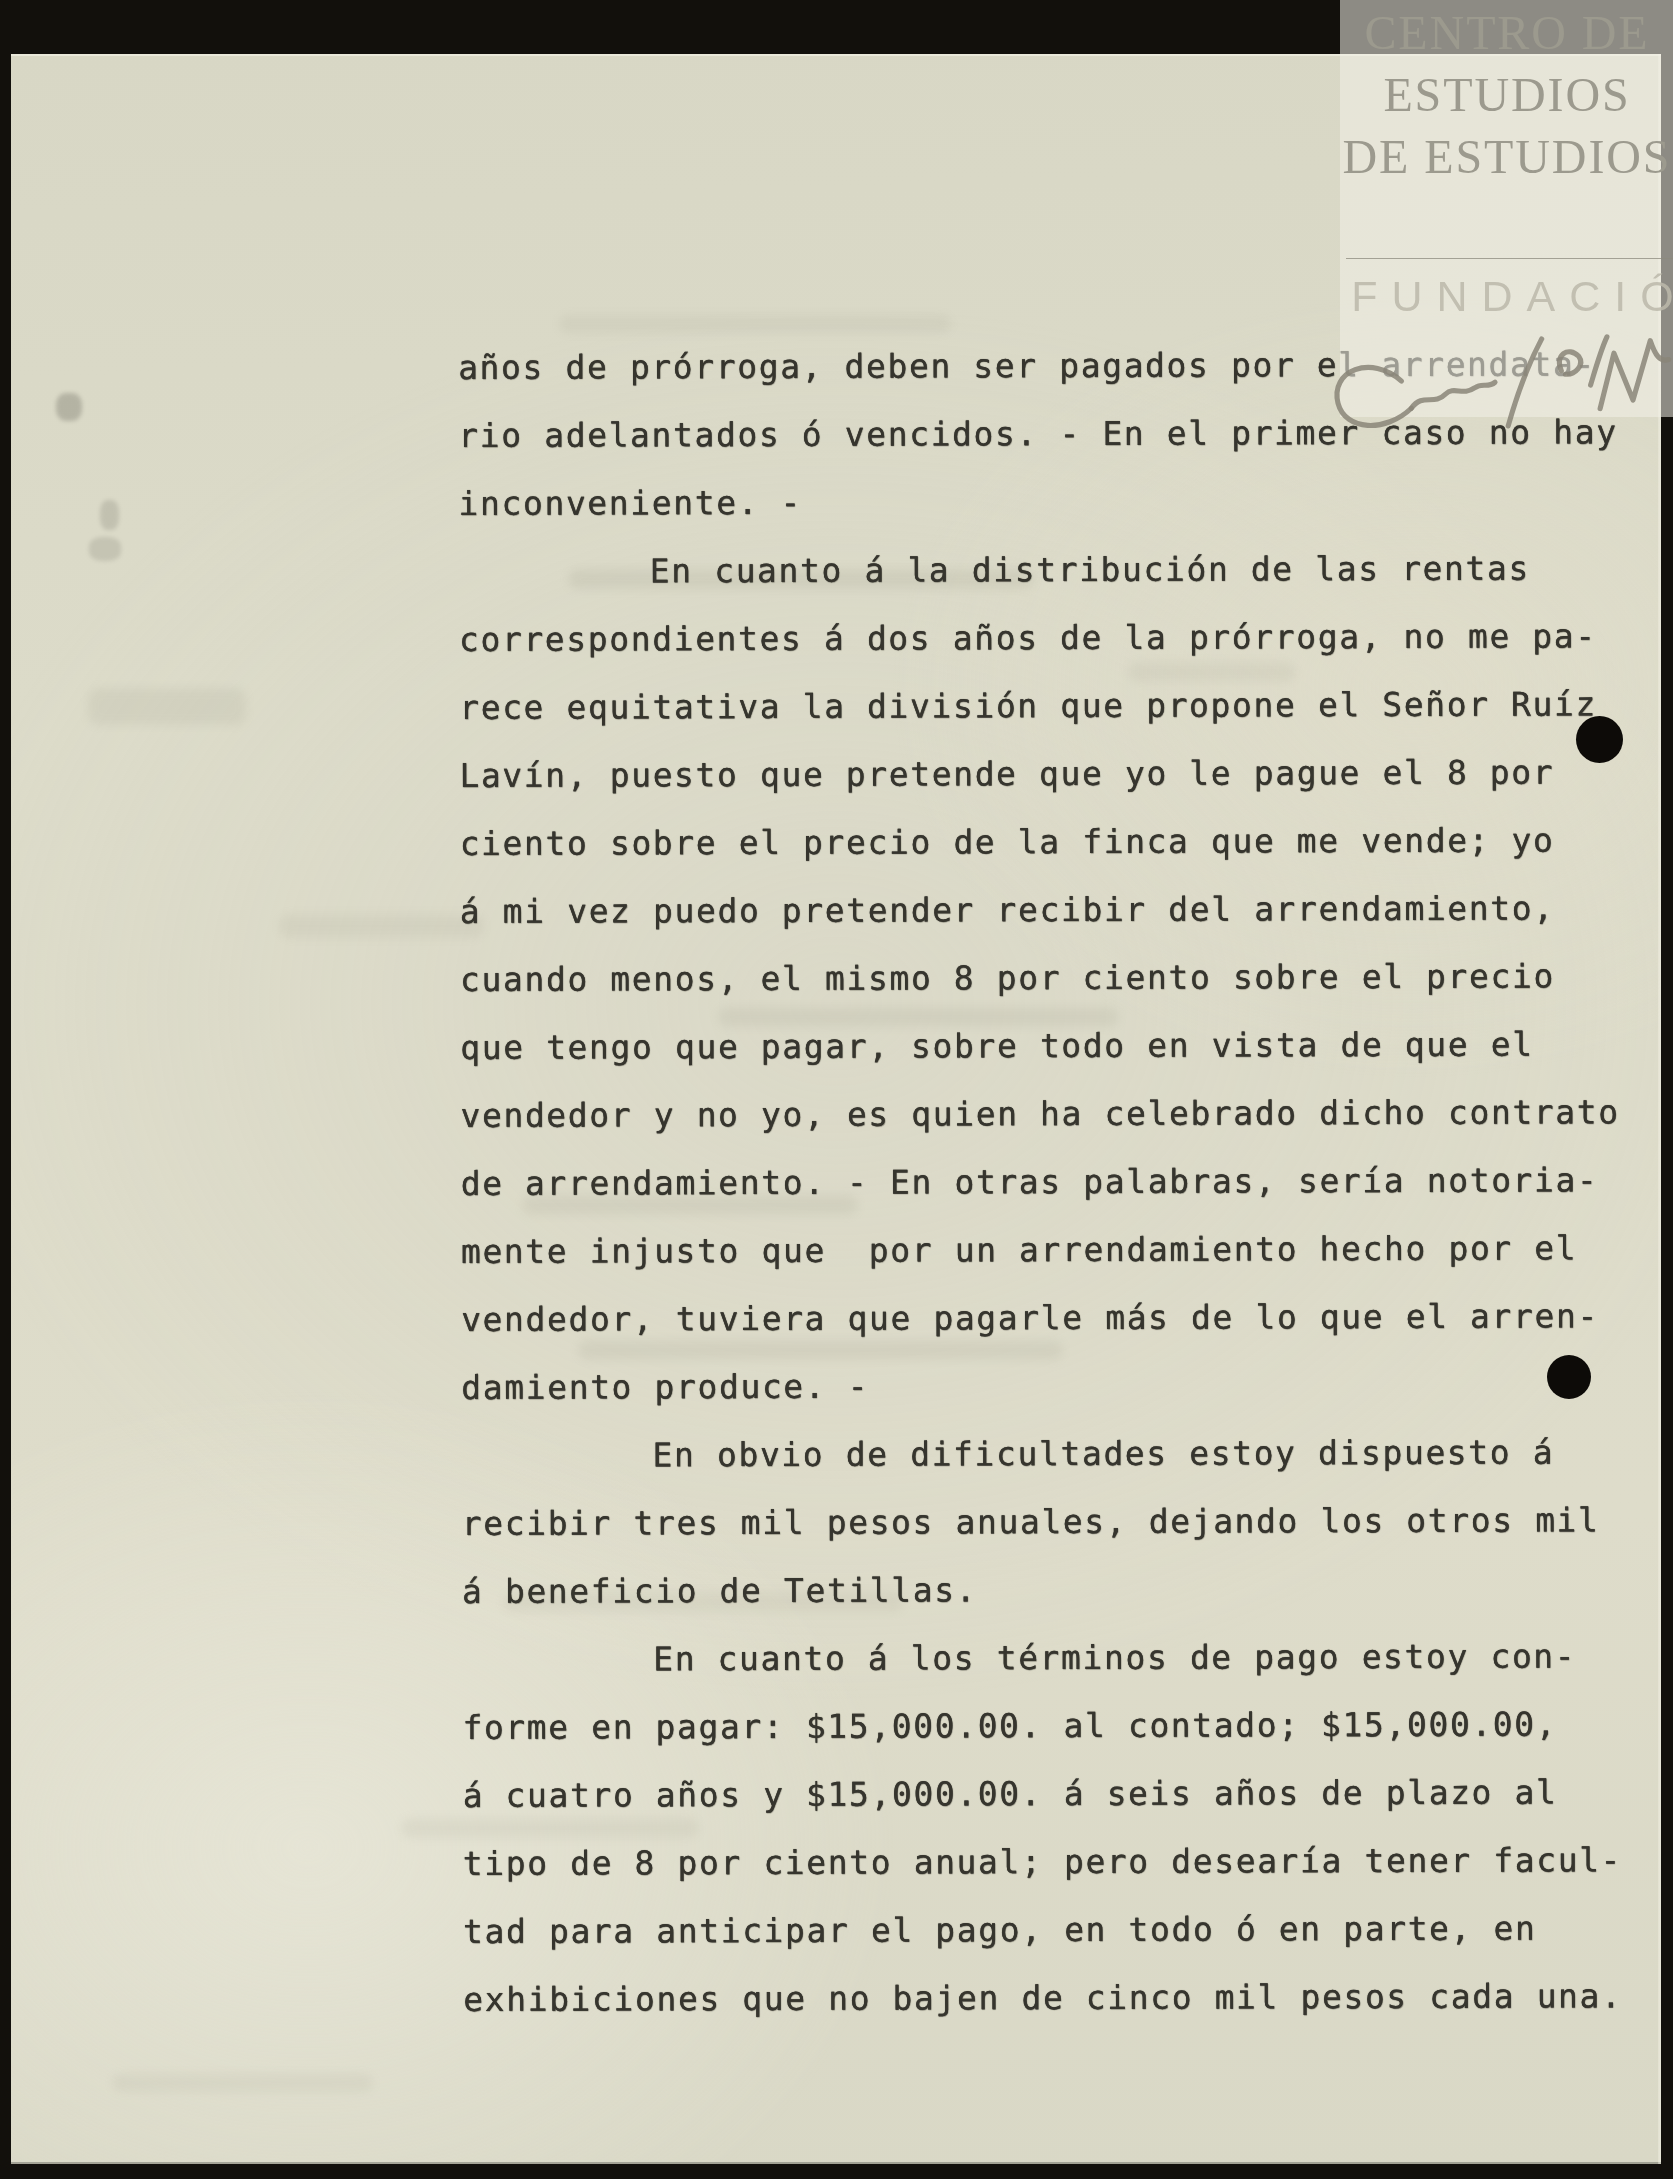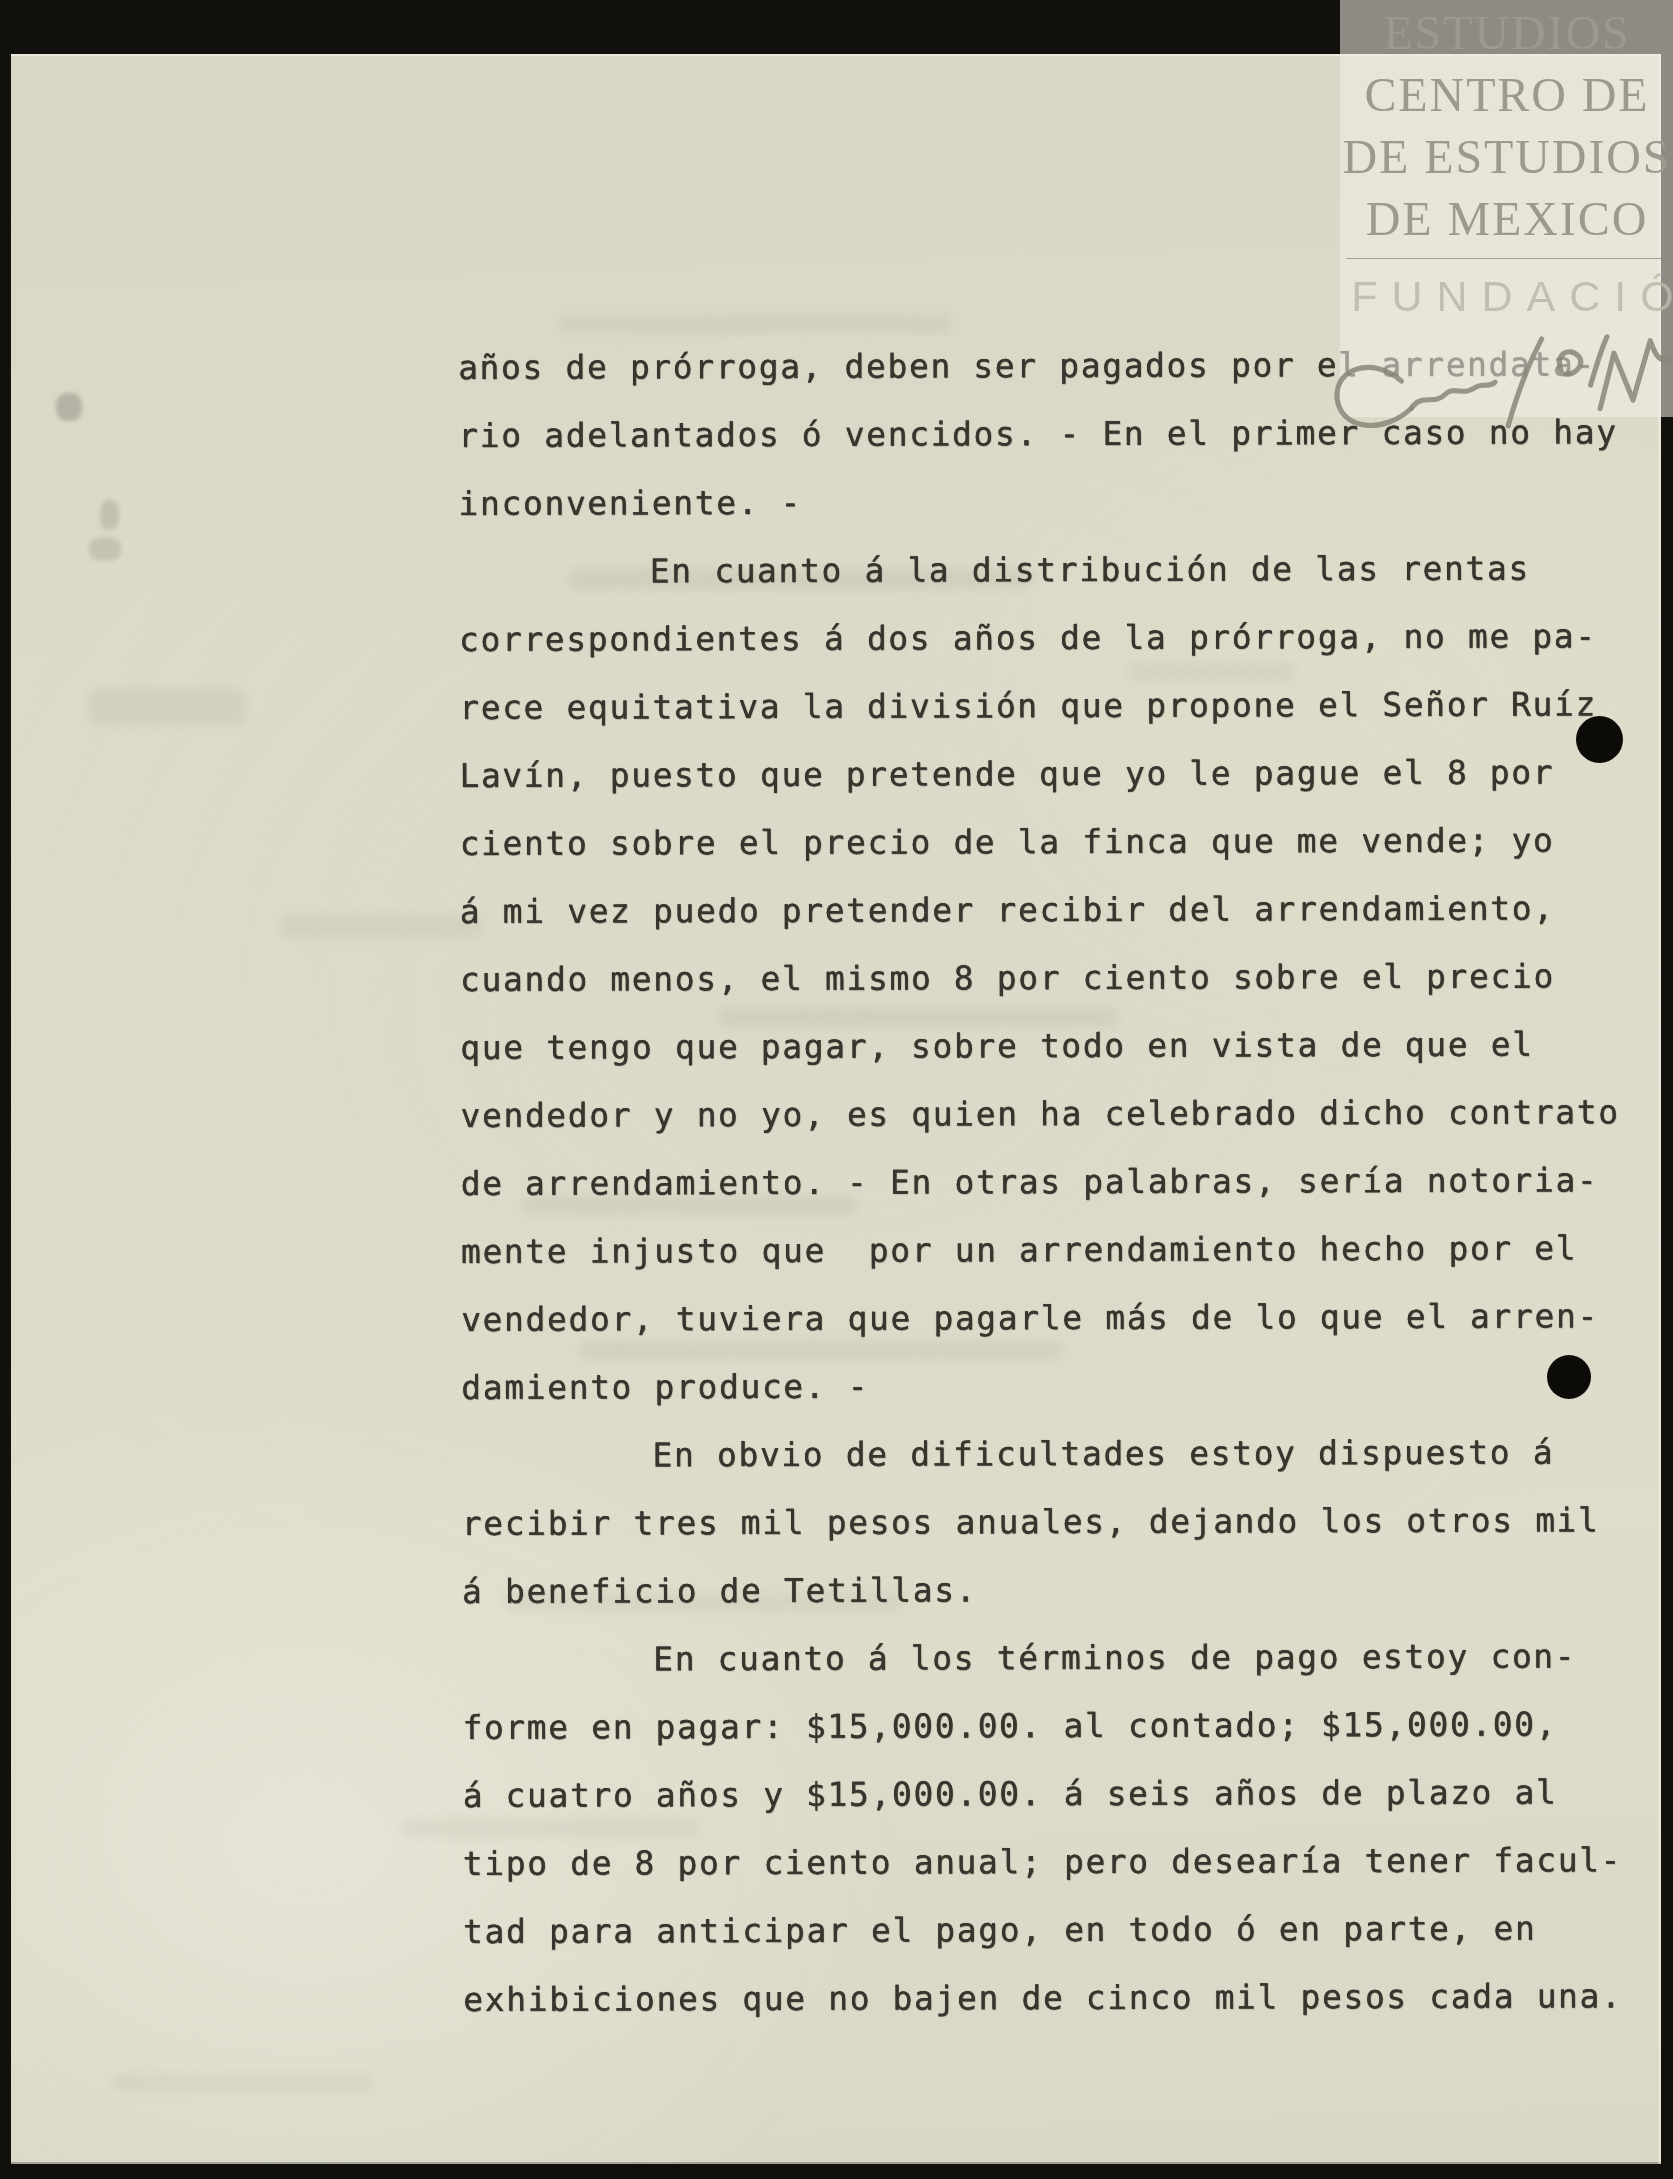--- a/index.html
+++ b/index.html
@@ -135,24 +135,23 @@
 </div>
 
 <div class="punch-wrap">
   <div class="punch-tear"></div>
   <div class="punch punch-top"></div>
   <div class="punch punch-bottom"></div>
 </div>
 
 <div class="watermark-overlay">
   <div class="wm-title">
+      <div class="wm-line">CENTRO DE</div>
       <div class="wm-line">ESTUDIOS</div>
-      <div class="wm-line">CENTRO DE</div>
       <div class="wm-line">DE ESTUDIOS</div>
-      <div class="wm-line">DE MEXICO</div>
     </div>
   <div class="wm-rule"></div>
   <div class="wm-foundation">FUNDACIÓN</div>
 </div>
 
 <svg class="signature" viewBox="0 0 390 130" aria-label="Carlos Slim">
   <path d="M 96,44 C 66,12 20,26 26,62 C 31,92 74,98 104,74"></path>
   <path d="M 104,74 C 118,58 128,74 142,62 C 152,54 160,66 174,58 C 182,53 188,60 196,54"></path>
   <path d="M 206,102 C 218,70 232,40 250,12"></path>
   <path d="M 268,48 C 262,30 278,22 288,34 C 294,44 282,54 272,52"></path>

